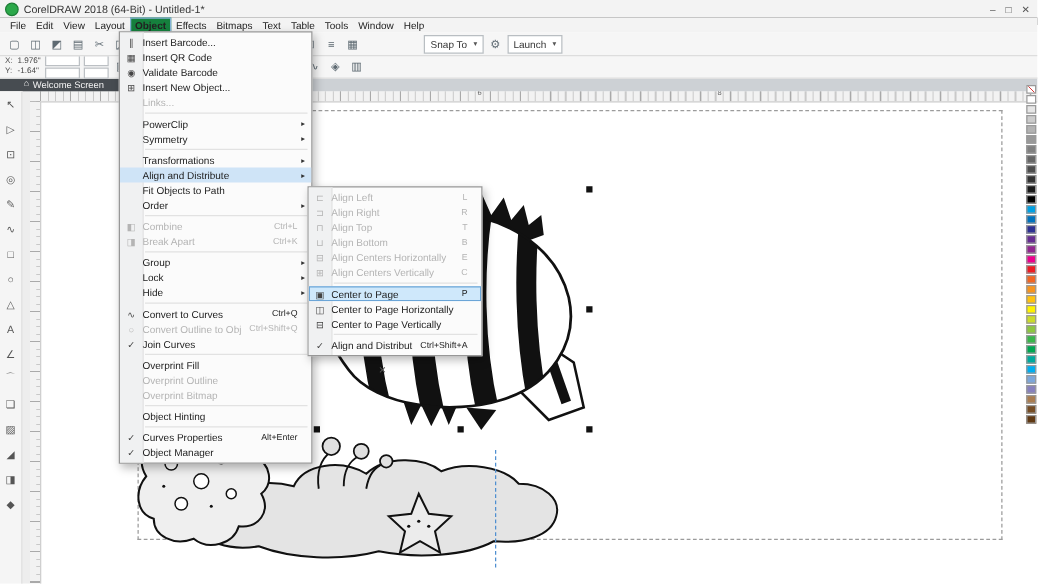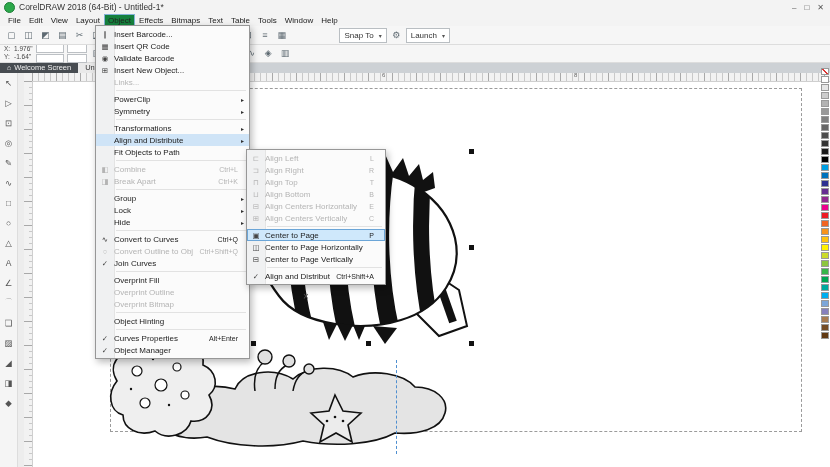--- a/index.html
+++ b/index.html
@@ -9,21 +9,21 @@
   
   .titlebar{position:absolute;left:0;top:0;right:0;height:14px;background:#f3f3f3;
             border-bottom:6px solid #404040;display:flex;align-items:center;gap:4px;
             font-size:8.5px;color:#333;padding:0 4px;z-index:10;justify-content:center;}
   .app-logo{width:9px;height:9px;border-radius:50%;background:#2ba84a;border:1px solid #1d7d36;flex:none;}
   .titlebar .title{flex:1;white-space:nowrap;}
   .win-btns{display:flex;gap:8px;color:#555;font-size:8px;padding-right:2px;}
   .menubar{position:absolute;left:0;top:14px;right:0;height:12px;background:#f3f3f3;
            display:flex;align-items:center;font-size:8px;color:#222;padding-left:4px;z-index:10;}
   .mb-item{padding:1px 3px;border:1px solid transparent;white-space:nowrap;}
-  .mb-item.active{background:#15803d;border-color:#84b2d6;}
+  .mb-item.active{background:#15803d;border-color:#84b2d6;font-weight:bold;}
   .std-toolbar{position:absolute;left:0;top:26px;right:0;height:18px;background:#f6f6f6;
                border-bottom:1px solid #ddd;display:flex;align-items:center;gap:2px;
                padding-left:4px;font-size:9px;color:#555;z-index:9;}
   .tb-icon{width:15px;height:14px;display:flex;align-items:center;justify-content:center;
            font-size:9px;color:#5e6a72;flex:none;}
   .tb-sep{width:1px;height:12px;background:#d8d8d8;margin:0 3px;flex:none;}
   .tb-combo{height:13px;border:1px solid #b9bec2;background:#fff;display:flex;align-items:center;
             gap:5px;padding:0 4px;font-size:8px;color:#333;flex:none;}
   .caret{font-size:6px;color:#555;}
   .spacer40{width:46px;flex:none;}
@@ -31,21 +31,21 @@
            border-bottom:1px solid #ddd;display:flex;align-items:center;gap:3px;
            padding-left:4px;z-index:8;font-size:6.5px;color:#444;}
   .xy{display:flex;flex-direction:column;justify-content:center;line-height:8px;flex:none;}
   .xy span{display:inline-block;}
   .xy .lab{width:10px;color:#555;}
   .pb-col{display:flex;flex-direction:column;gap:1px;flex:none;}
   .pb-field{width:26px;height:7px;border:1px solid #bcc0c4;background:#fff;}
   .pb-field.sm{width:18px;}
   .doc-tabs{position:absolute;left:0;top:62px;right:0;height:11px;background:#cdd1d5;
             display:flex;align-items:stretch;z-index:5;}
-  .tab{display:flex;align-items:center;gap:3px;font-size:7.5px;padding:0 7px;white-space:nowrap;justify-content:space-between;}
+  .tab{display:flex;align-items:center;gap:3px;font-size:7.5px;padding:0 19px;white-space:nowrap;justify-content:space-between;}
   .tab.dark{background:#474c51;color:#f2f2f2;}
   .tab.light{background:#e9e9e9;color:#333;border-right:1px solid #b9b9b9;}
   .home-glyph{font-size:7px;}
 
   
   .corner{position:absolute;left:24px;top:73px;width:8px;height:8px;background:#f2f2f2;
           border-right:1px solid #cfcfcf;border-bottom:1px solid #cfcfcf;z-index:4;}
   .h-ruler{position:absolute;left:32px;top:73px;right:0;height:8px;background:#f2f2f2;
            border-bottom:1px solid #cfcfcf;z-index:4;
            background-image:repeating-linear-gradient(90deg,#a9a9a9 0 1px,transparent 1px 24px),
@@ -405,20 +405,26 @@
       <span class="mi-label">Align and Distribute</span>
       <span class="mi-shortcut"></span>
       <span class="mi-arrow"></span>
     </div>
     <div class="menu-item">
       <span class="mi-icon"></span>
       <span class="mi-label">Fit Objects to Path</span>
       <span class="mi-shortcut"></span>
       <span class="mi-arrow"></span>
     </div>
+    <div class="menu-item has-submenu">
+      <span class="mi-icon"></span>
+      <span class="mi-label">Order</span>
+      <span class="mi-shortcut"></span>
+      <span class="mi-arrow"></span>
+    </div>
     <div class="menu-sep"></div>
     <div class="menu-item disabled">
       <span class="mi-icon">◧</span>
       <span class="mi-label">Combine</span>
       <span class="mi-shortcut">Ctrl+L</span>
       <span class="mi-arrow"></span>
     </div>
     <div class="menu-item disabled">
       <span class="mi-icon">◨</span>
       <span class="mi-label">Break Apart</span>

